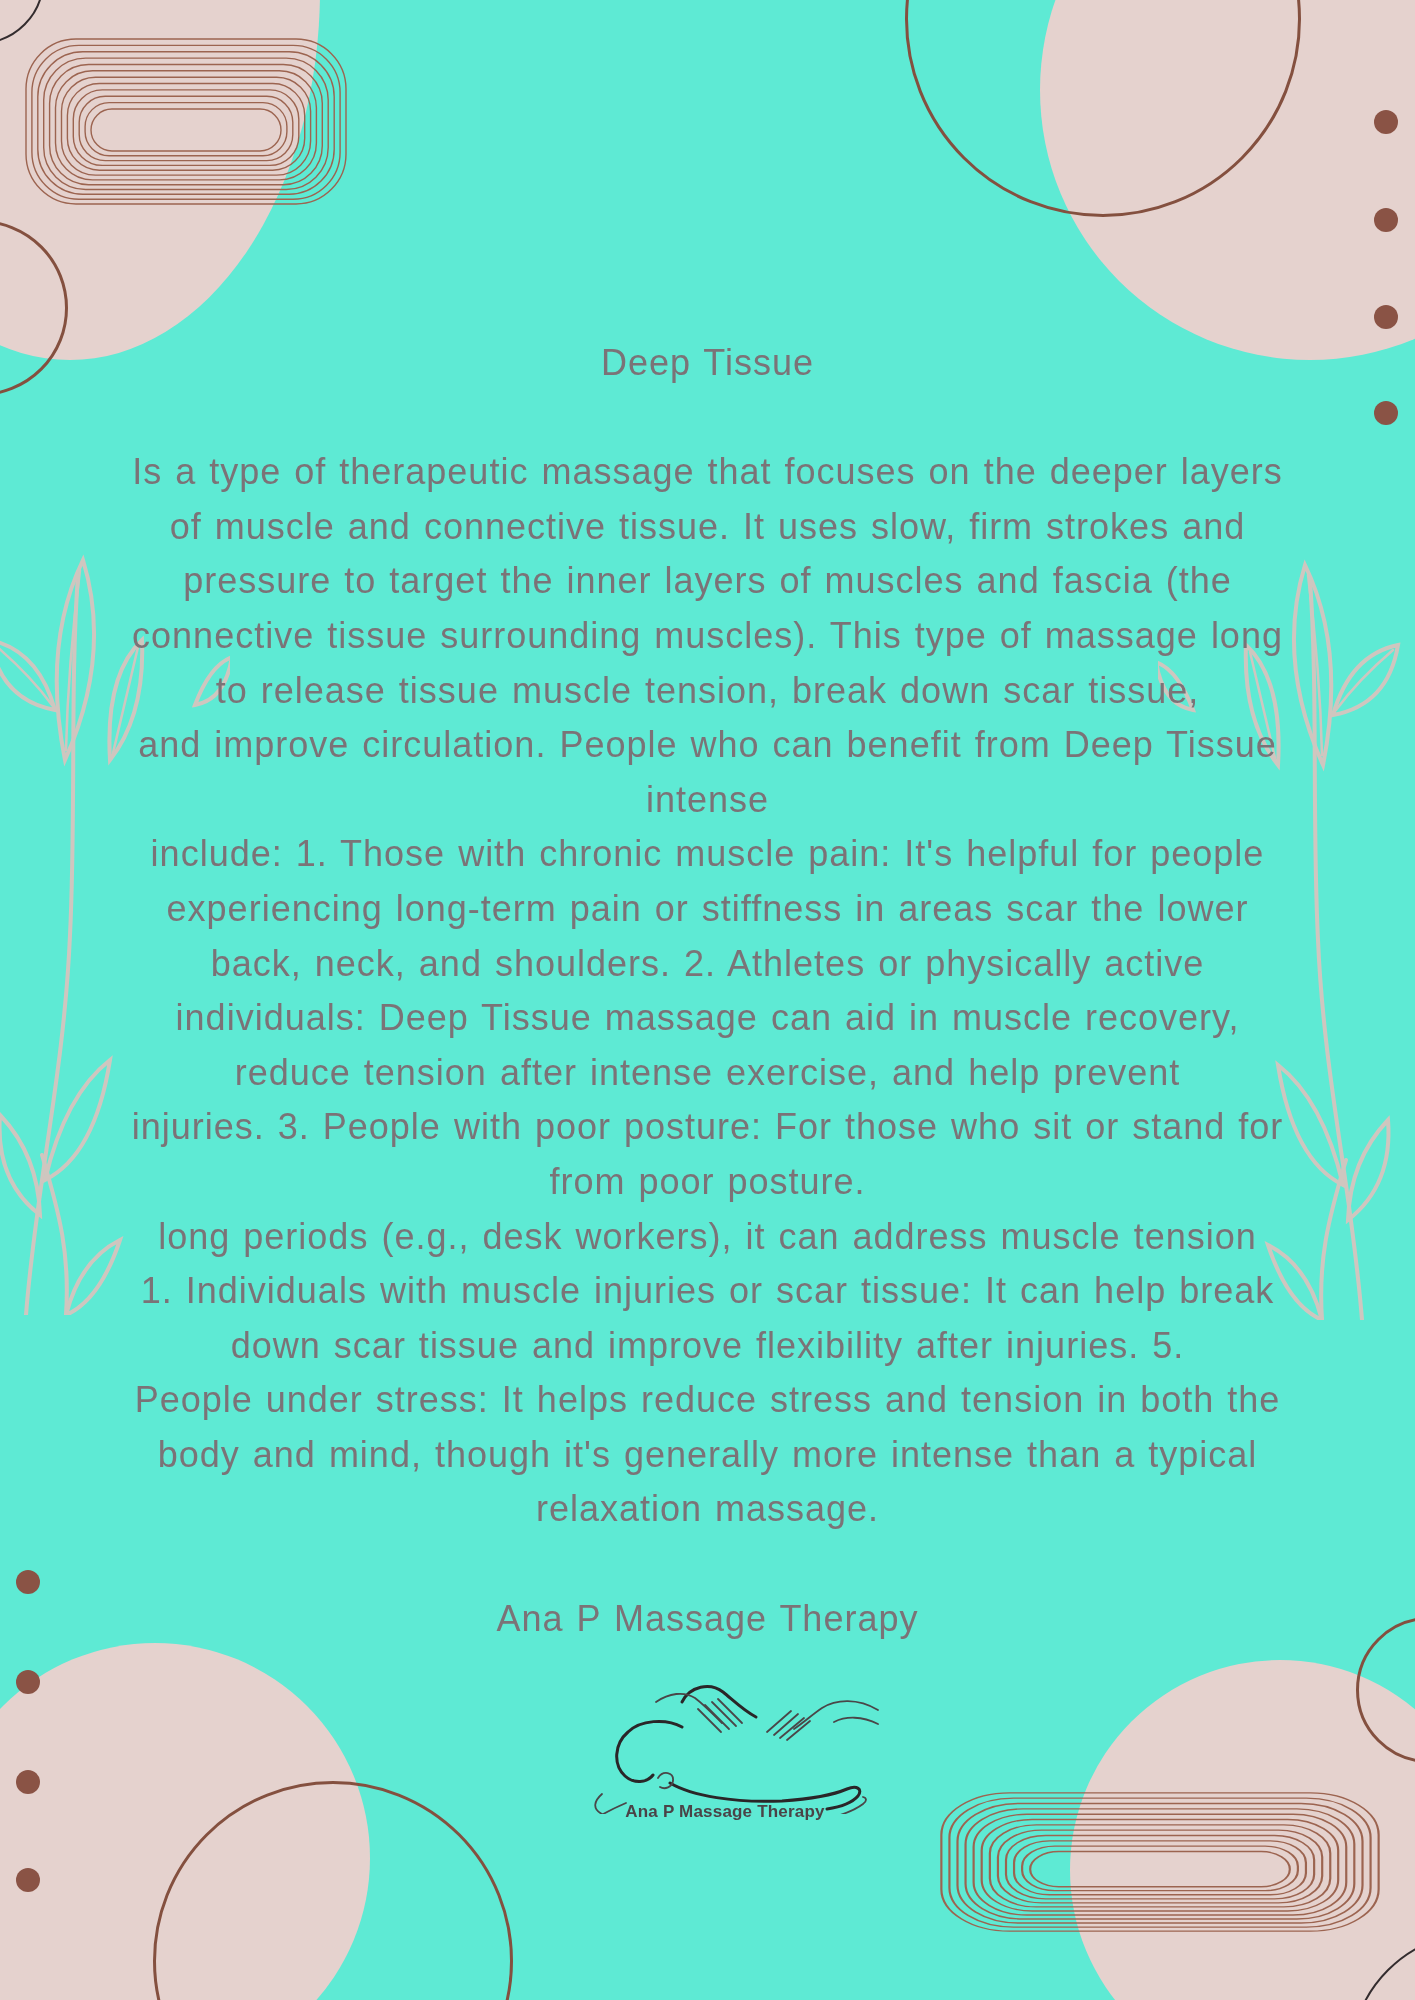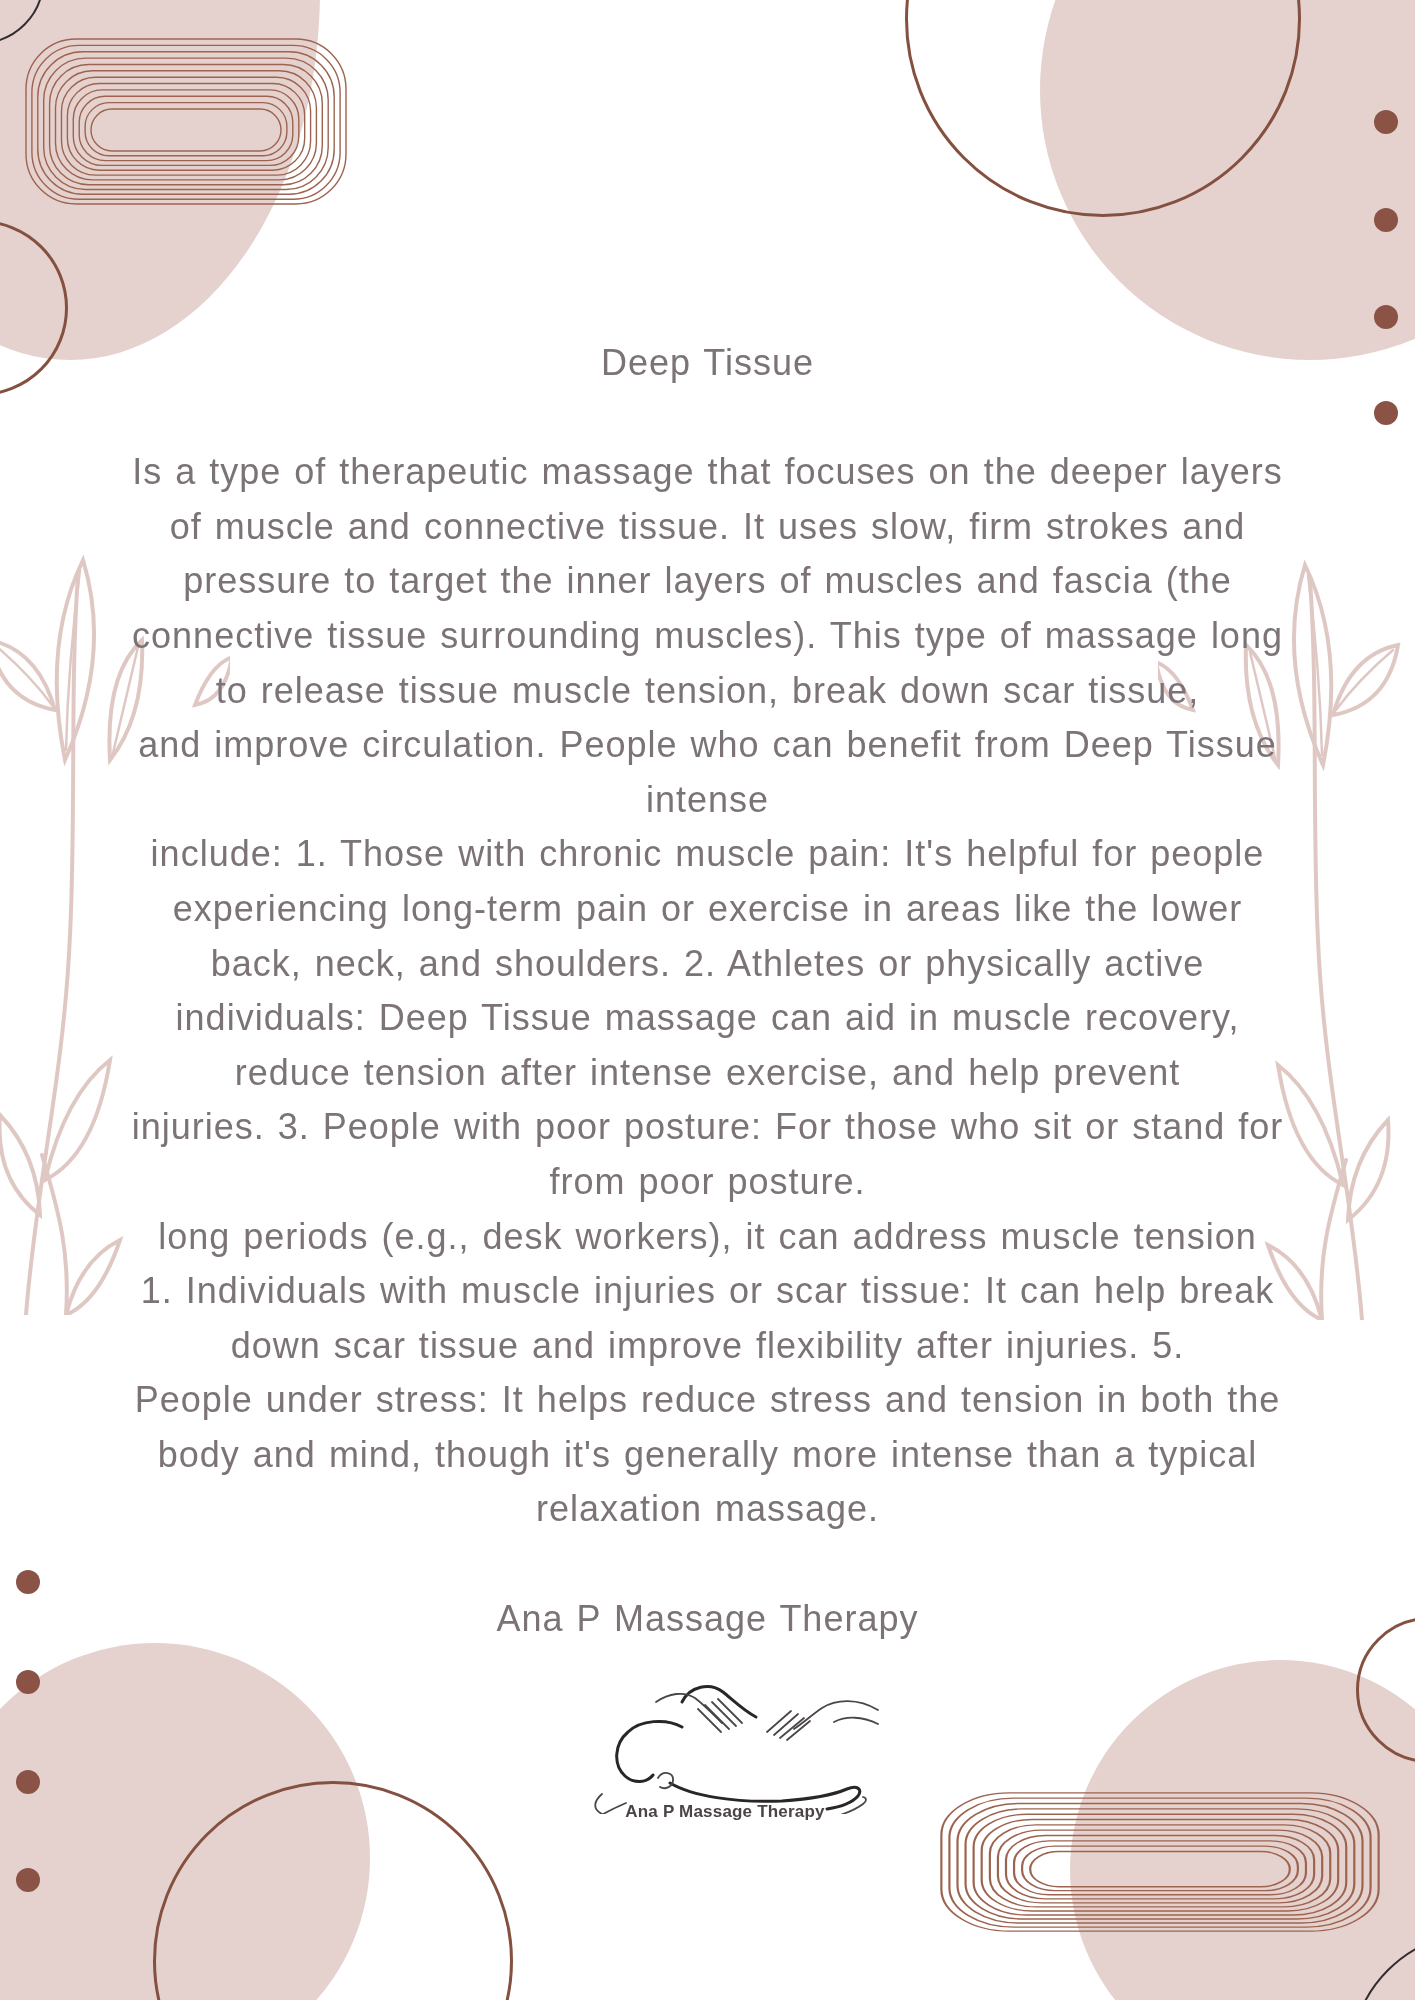--- a/index.html
+++ b/index.html
@@ -1,18 +1,18 @@
 <!DOCTYPE html>
 <html><head>
 <meta charset="utf-8">
 <style>
   html,body { margin:0; padding:0; background:#e8e0dd; }
   .page {
     position:relative; width:1415px; height:2000px; margin:0 auto;
-    background:#ffffff; overflow:hidden;
+    background:#5eead4; overflow:hidden;
     font-family:"Liberation Sans", sans-serif;
   }
   
   .blob { position:absolute; background:#e5d2ce; border-radius:50%; }
   .ring { position:absolute; border:3.5px solid #84503f; border-radius:50%; box-sizing:border-box; }
   .ring.dark { border-color:#332c2e; border-width:2.5px; }
   .dot { position:absolute; width:24px; height:24px; border-radius:50%; background:#8a5345; }
   .pattern { position:absolute; }
   .pattern svg, .leaves svg, .logo-art svg { display:block; width:100%; height:100%; }
   .leaves { position:absolute; opacity:.9; }
@@ -128,21 +128,21 @@
     <div class="line">Deep Tissue</div>
     <div class="line"></div>
     <div class="line">Is a type of therapeutic massage that focuses on the deeper layers</div>
     <div class="line">of muscle and connective tissue. It uses slow, firm strokes and</div>
     <div class="line">pressure to target the inner layers of muscles and fascia (the</div>
     <div class="line">connective tissue surrounding muscles). This type of massage long</div>
     <div class="line">to release tissue muscle tension, break down scar tissue,</div>
     <div class="line">and improve circulation. People who can benefit from Deep Tissue</div>
     <div class="line">intense</div>
     <div class="line">include: 1. Those with chronic muscle pain: It's helpful for people</div>
-    <div class="line">experiencing long-term pain or exercise in areas like the lower</div>
+    <div class="line">experiencing long-term pain or stiffness in areas scar the lower</div>
     <div class="line">back, neck, and shoulders. 2. Athletes or physically active</div>
     <div class="line">individuals: Deep Tissue massage can aid in muscle recovery,</div>
     <div class="line">reduce tension after intense exercise, and help prevent</div>
     <div class="line">injuries. 3. People with poor posture: For those who sit or stand for</div>
     <div class="line">from poor posture.</div>
     <div class="line">long periods (e.g., desk workers), it can address muscle tension</div>
     <div class="line">1. Individuals with muscle injuries or scar tissue: It can help break</div>
     <div class="line">down scar tissue and improve flexibility after injuries. 5.</div>
     <div class="line">People under stress: It helps reduce stress and tension in both the</div>
     <div class="line">body and mind, though it's generally more intense than a typical</div>

